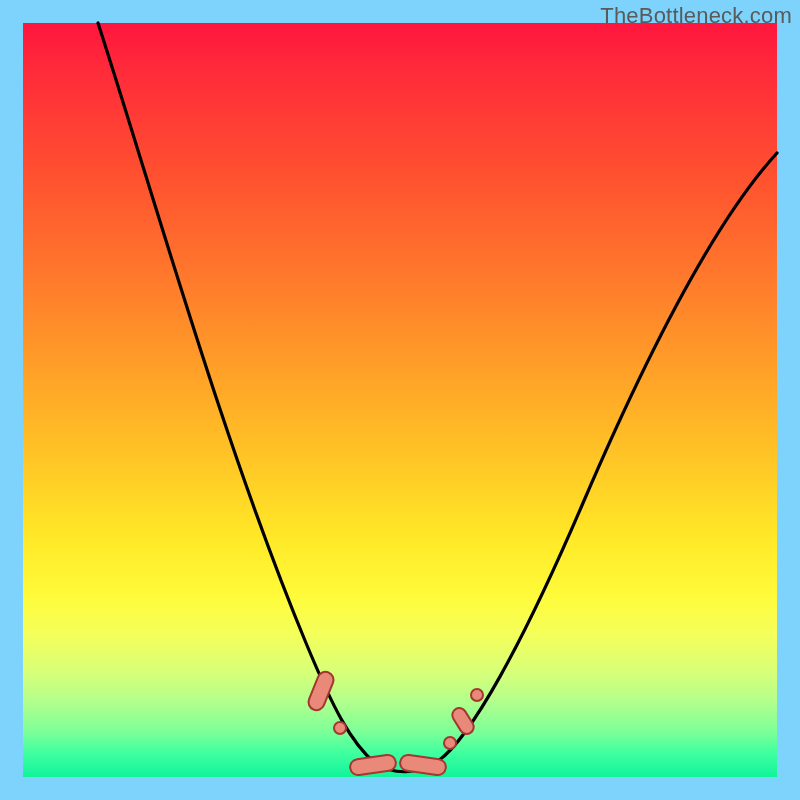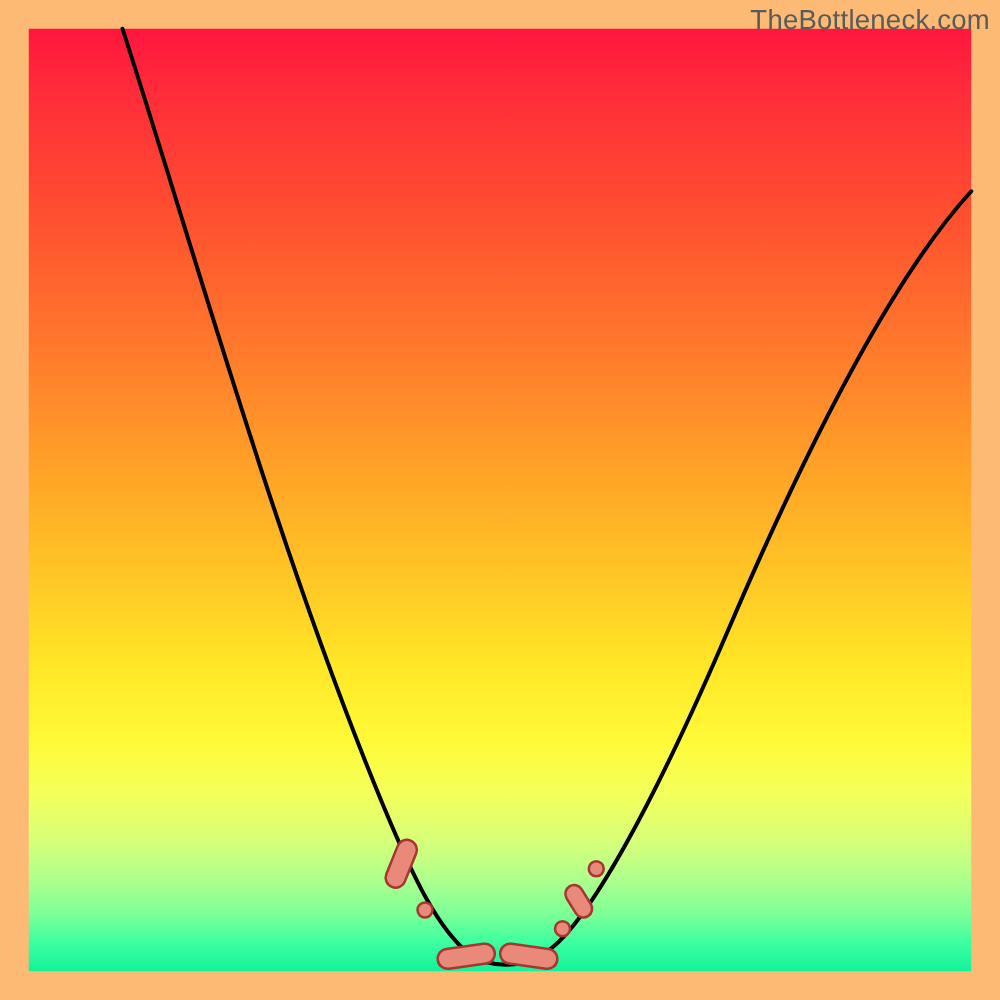--- a/index.html
+++ b/index.html
@@ -10,21 +10,21 @@
     background: #000;
     overflow: hidden;
     font-family: Arial, Helvetica, sans-serif;
   }
   .frame {
     position: absolute;
     left: 0;
     top: 0;
     width: 800px;
     height: 800px;
-    background: #fdba74;
+    background: #7dd3fc;
   }
   .plot-area {
     position: absolute;
     left: 23px;
     top: 23px;
     width: 754px;
     height: 754px;
     
     background: linear-gradient(to bottom,
       #ff163e 0%,

